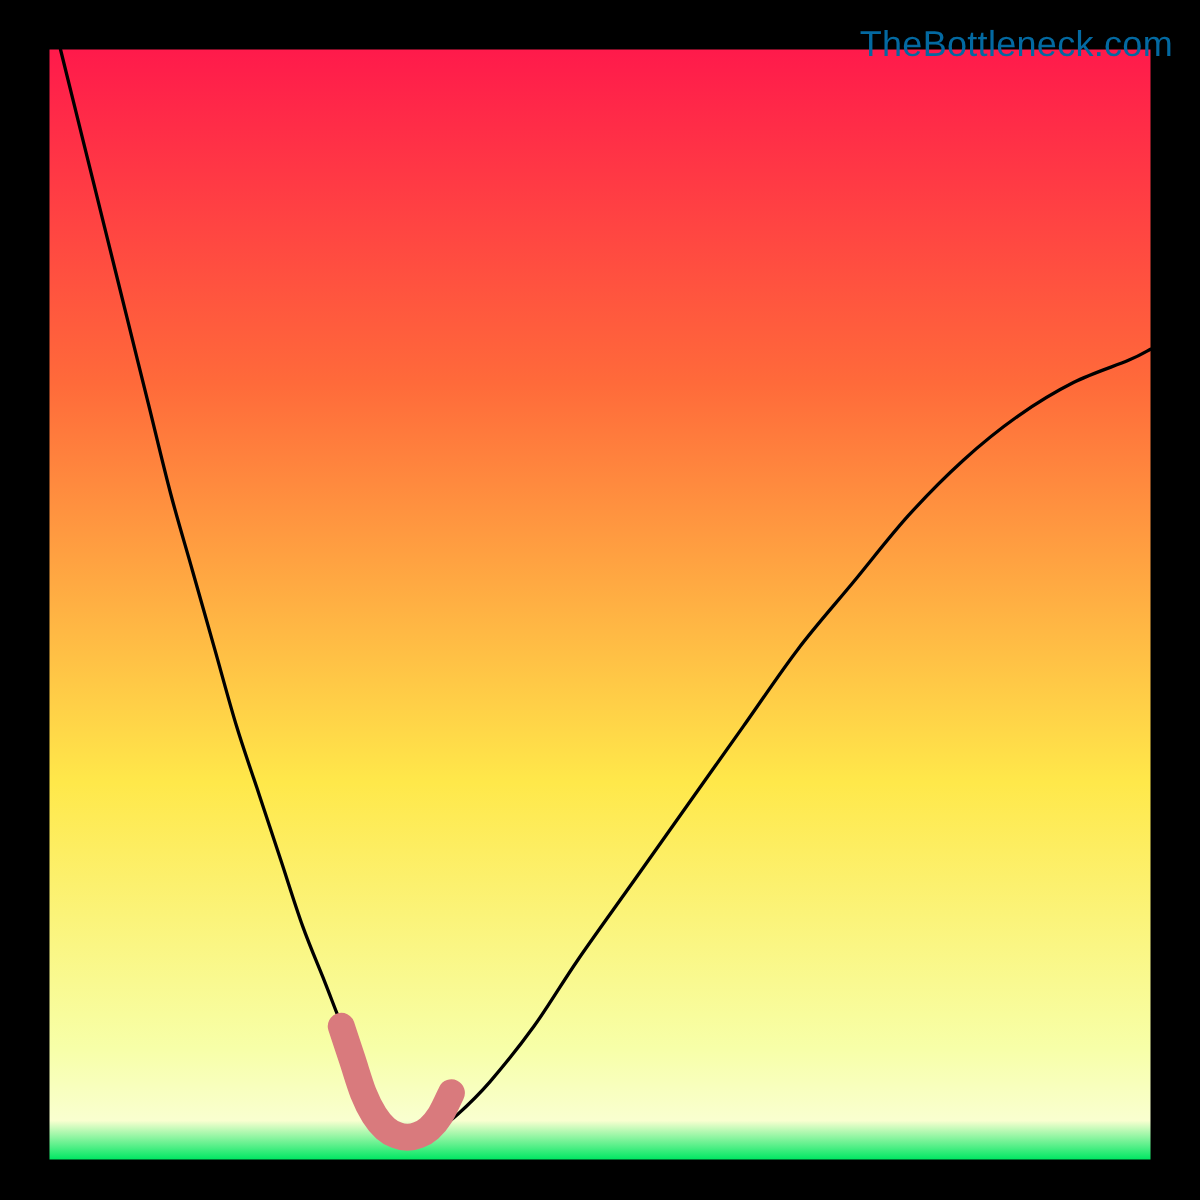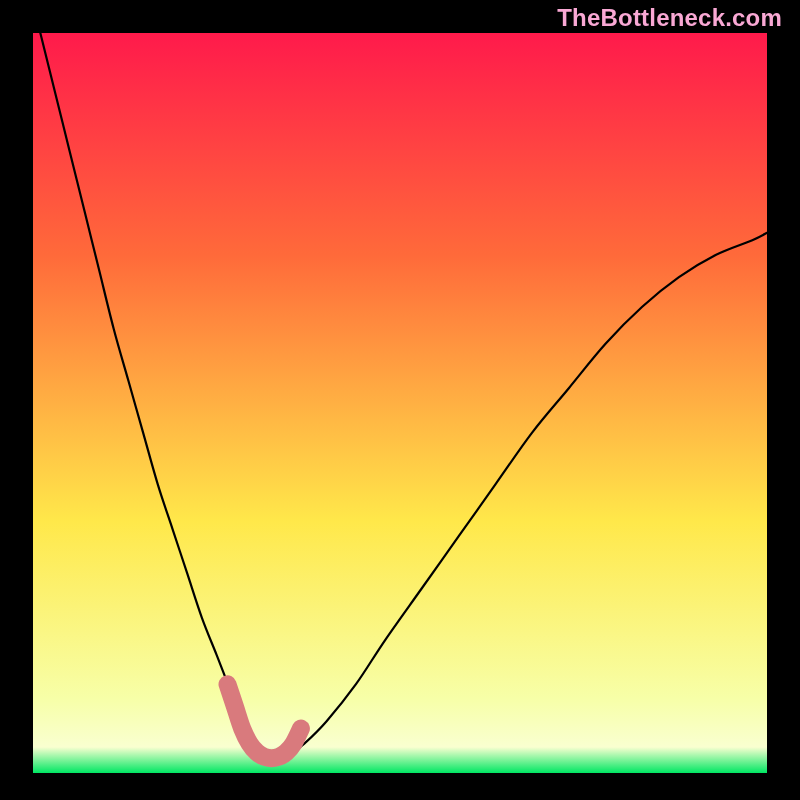--- a/index.html
+++ b/index.html
@@ -14,25 +14,25 @@
   .frame {
     position: absolute;
     left: 0;
     top: 0;
     width: 800px;
     height: 800px;
     background: #000000;
   }
   .watermark {
     position: absolute;
-    top: 4px;
+    top: 16px;
     right: 18px;
-    color: #f9a8d4;
+    color: #0369a1;
     font-size: 24px;
-    font-weight: 700;
+    font-weight: 400;
     letter-spacing: 0.2px;
     user-select: none;
   }
 </style>
 </head>
 <body>
 
 <div class="frame">
   <svg width="800" height="800" viewBox="0 0 800 800" xmlns="http://www.w3.org/2000/svg">
     <defs>

